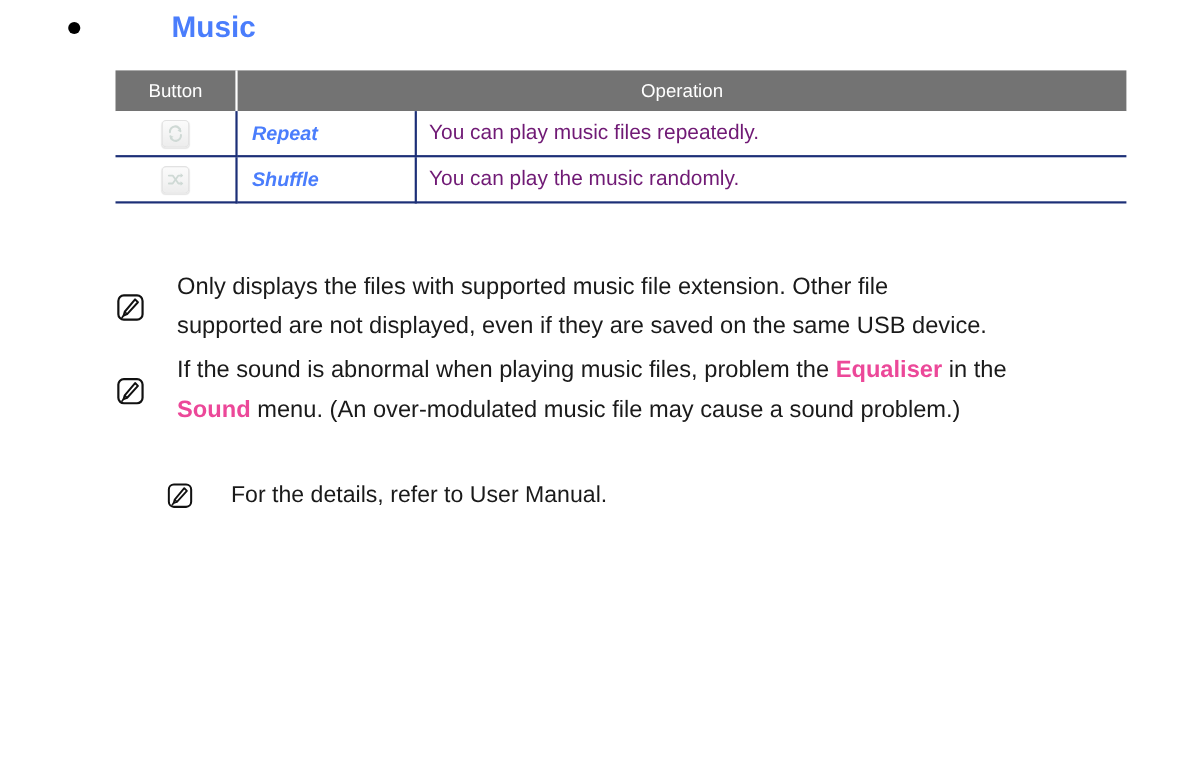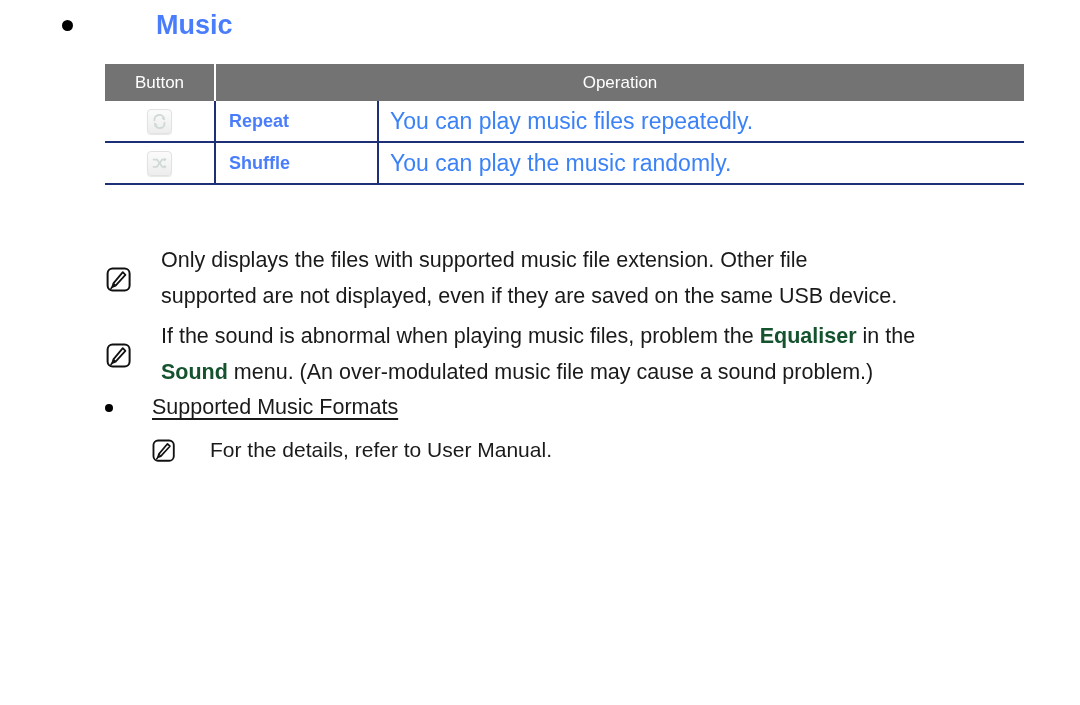--- a/index.html
+++ b/index.html
@@ -86,25 +86,26 @@
   .btn-table tbody td.cell-icon {
     text-align: center;
     border-right: 2px solid #1c2f77;
   }
   .btn-table tbody td.cell-label {
     border-right: 2px solid #1c2f77;
     padding-left: 13px;
     color: #4a7dfc;
     font-size: 18px;
     font-weight: bold;
+    font-style: italic;
   }
   .btn-table tbody td.cell-op {
     padding-left: 11px;
-    color: #3b82f6;
-    font-size: 23px;
+    color: #701a75;
+    font-size: 19px;
     margin-left: 48px;
   }
 
   
   .keycap {
     display: inline-block;
     width: 23px;
     height: 23px;
     border-radius: 4px;
     background: linear-gradient(180deg, #fbfbfb 0%, #ededed 100%);
@@ -138,21 +139,21 @@
   .note-1 { left: 106px; top: 242px; width: 930px; }
   .note-1 .note-body { margin-left: 29px; }
   .note-2 { left: 106px; top: 318px; width: 930px; }
   .note-2 .note-body { margin-left: 29px; }
   .note-3 { left: 152px; top: 432px; width: 880px; }
   .note-3 .note-body { margin-left: 34px; }
   .note-3 .note-icon { width: 24px; height: 24px; margin-top: 2px; }
   .note-3 .note-body { font-size: 21px; }
 
   .kw {
-    color: #14532d;
+    color: #ec4899;
     font-weight: bold;
   }
 
   
   .subsec {
     position: absolute;
     left: 105px;
     top: 395px;
     display: flex;
     align-items: center;
@@ -253,24 +254,20 @@
         <path d="M7.4 16.4 L9.6 18.6" fill="none" stroke="#111111" stroke-width="1.4"></path>
         <path d="M6.4 19.8 L5.0 21.6" fill="none" stroke="#111111" stroke-width="1.6" stroke-linecap="round"></path>
       </svg>
     </span>
     <div class="note-body">
       <div><span>If the sound is abnormal when playing music files, problem the </span><span class="kw">Equaliser</span><span> in the</span></div>
       <div><span class="kw">Sound</span><span> menu. (An over-modulated music file may cause a sound problem.)</span></div>
     </div>
   </div>
 
-  <div class="subsec">
-    <span class="bullet-sm"></span>
-    <span class="subsec-text">Supported Music Formats</span>
-  </div>
 
   <div class="note note-3">
     <span class="note-icon">
       <svg width="24" height="24" viewBox="0 0 26 26">
         <rect x="1.6" y="1.6" width="22" height="22" rx="5" fill="none" stroke="#111111" stroke-width="2"></rect>
         <path d="M16.8 5.2 L19.4 7.8 L9.6 18.6 L6.4 19.8 L7.4 16.4 Z" fill="none" stroke="#111111" stroke-width="1.8" stroke-linejoin="round"></path>
         <path d="M7.4 16.4 L9.6 18.6" fill="none" stroke="#111111" stroke-width="1.4"></path>
         <path d="M6.4 19.8 L5.0 21.6" fill="none" stroke="#111111" stroke-width="1.6" stroke-linecap="round"></path>
       </svg>
     </span>

